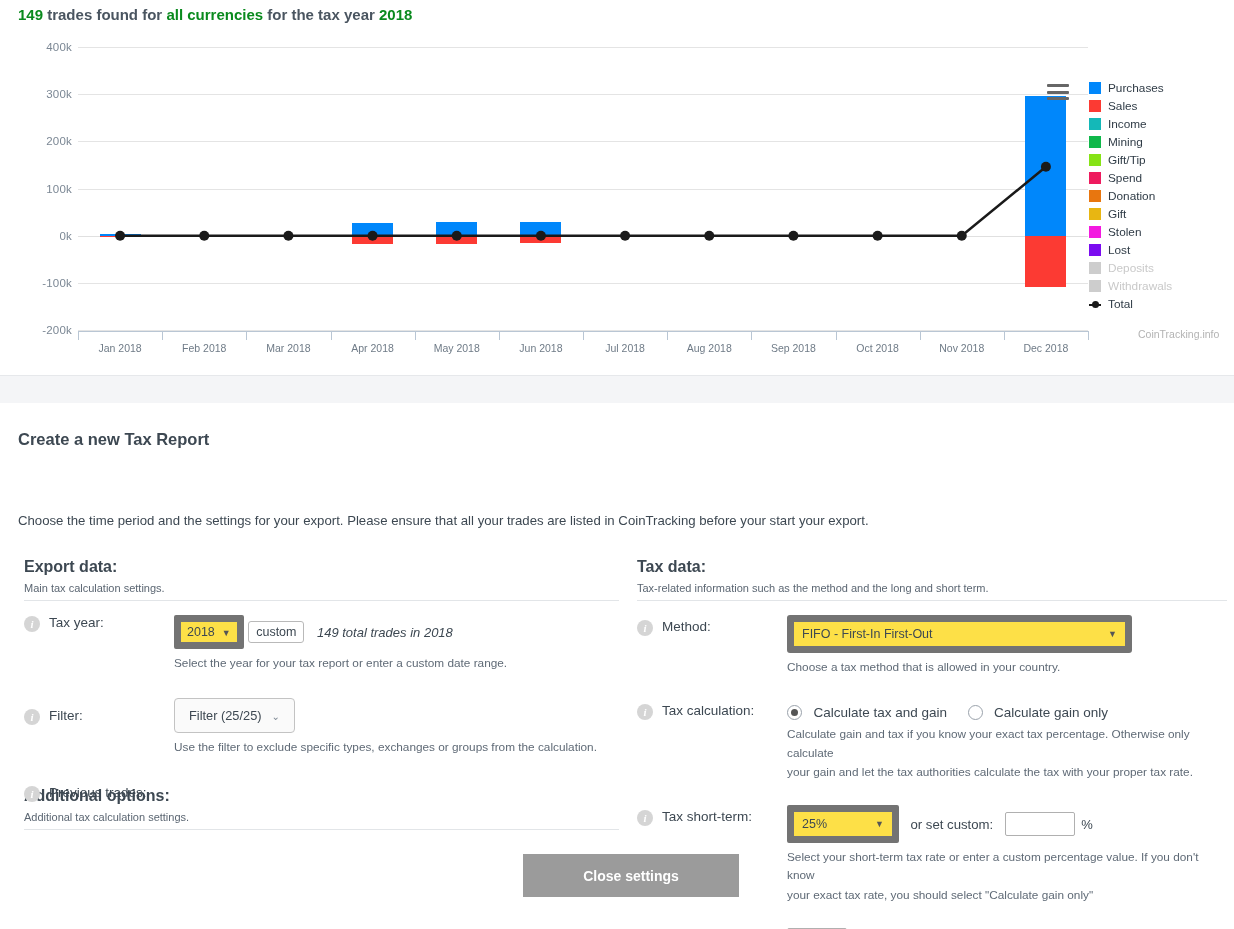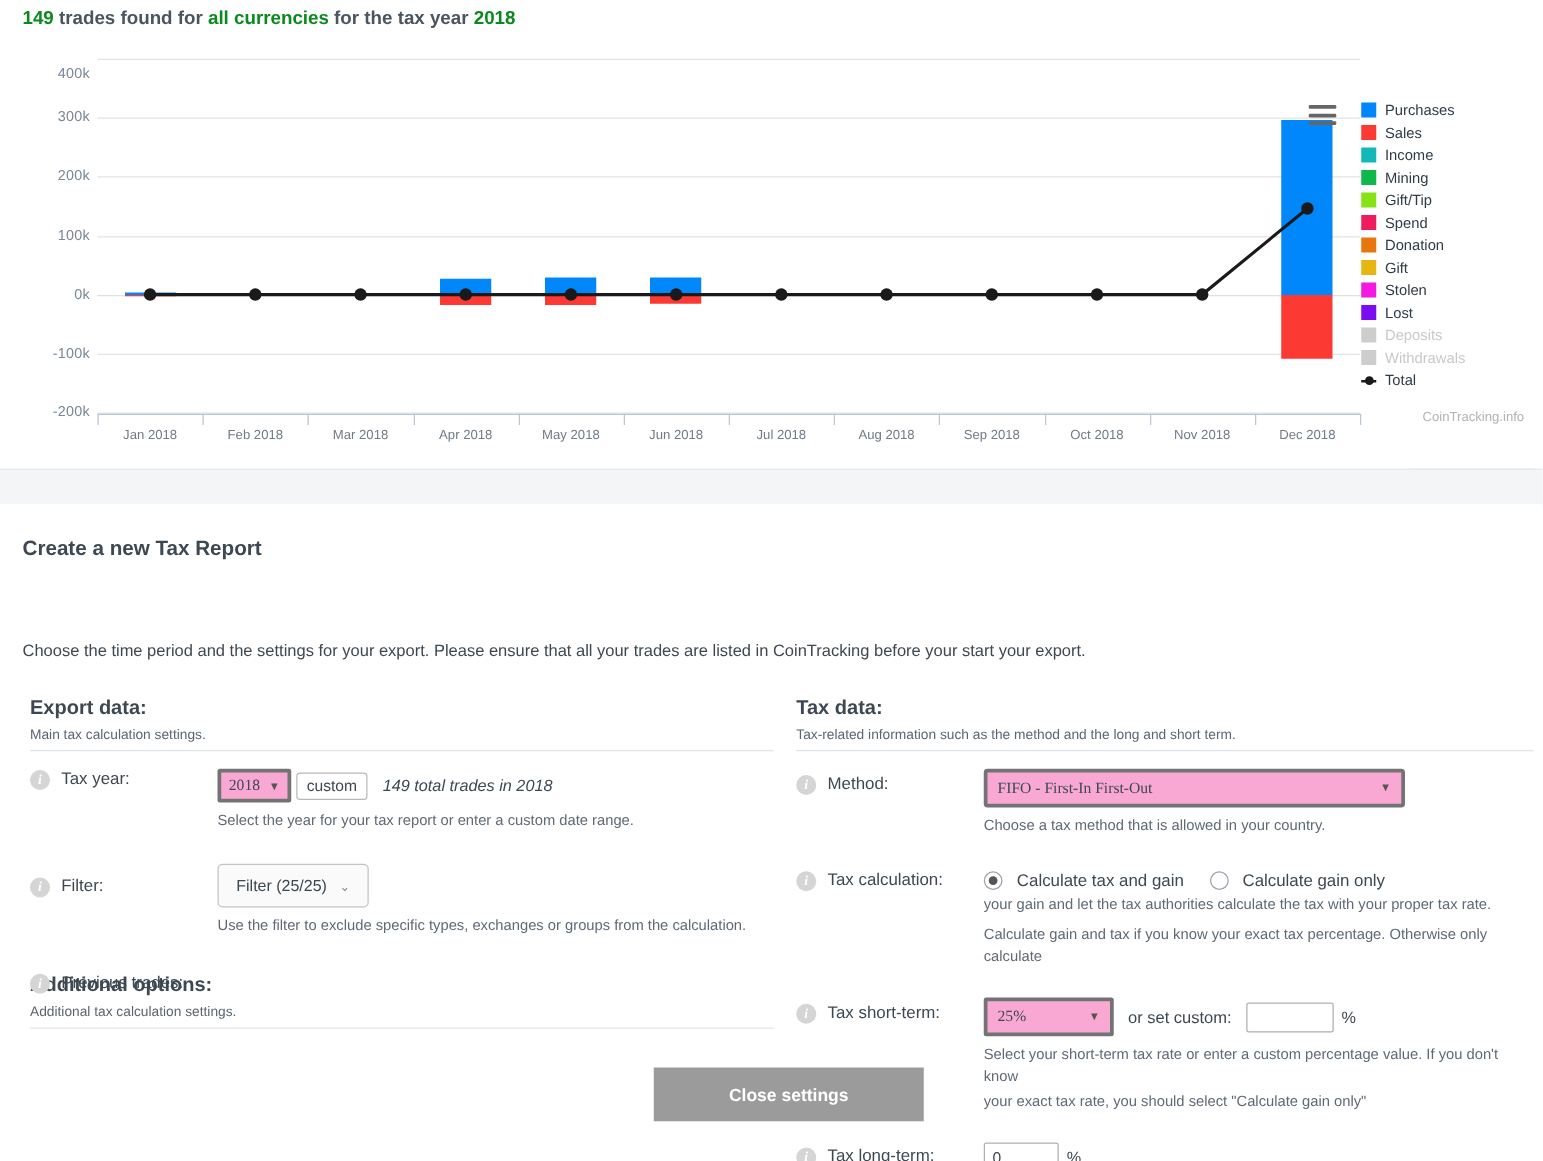--- a/index.html
+++ b/index.html
@@ -67,22 +67,22 @@
   .sec-rule{height:1px;background:#e2e5e8;margin-bottom:14px;}
 
   .row{position:relative;margin-bottom:14px;}
   .row-label{position:absolute;left:0;top:0;font-size:13.5px;color:#3d4852;white-space:nowrap;padding-left:25px;}
   .info-ic{position:absolute;left:0;top:1px;width:16px;height:16px;border-radius:50%;
            background:#d5d5d5;color:#fff;font-size:11px;font-style:italic;font-weight:bold;
            text-align:center;line-height:16px;cursor:pointer;font-family:"Liberation Serif",serif;}
   .row-ctl{margin-left:150px;min-height:20px;}
   .hint{font-size:11.8px;color:#5f6a76;margin-top:5px;line-height:1.55;}
 
-  .sel{display:inline-block;vertical-align:middle;border:3px solid #737373;background:#f9a8d4;border-radius:2px;
-       font-size:12.5px;color:#3d4852;padding:3px 6px;cursor:pointer;position:relative;font-family:Liberation Serif, serif;}
+  .sel{display:inline-block;vertical-align:middle;border:7px solid #737373;background:#fde047;border-radius:2px;
+       font-size:12.5px;color:#3d4852;padding:3px 6px;cursor:pointer;position:relative;font-family:Liberation Sans, sans-serif;}
   .sel .car{margin-left:7px;font-size:9px;color:#555;}
   .sel-wide{width:315px;padding:5px 8px;border-radius:3px;}
   .sel-wide .car{position:absolute;right:8px;top:7px;}
   .sel-pct{width:82px;padding:5px 8px;border-radius:2px;}
   .sel-pct .car{position:absolute;right:8px;top:7px;}
 
   .btn-sm{display:inline-block;vertical-align:middle;border:1px solid #b9b9b9;background:#fff;border-radius:3px;
           font-size:12.5px;color:#3d4852;padding:3px 7px;cursor:pointer;font-family:"Liberation Sans",sans-serif;}
   .ital{font-style:italic;font-size:13px;color:#3d4852;margin-left:8px;vertical-align:middle;}
 
@@ -110,21 +110,21 @@
 </style>
 </head>
 <body>
 
 <div class="headline">
   <span class="hl-green">149</span><span class="hl-grey"> trades found for </span><span class="hl-green">all currencies</span><span class="hl-grey"> for the tax year </span><span class="hl-green">2018</span>
 </div>
 
 <div class="chart-wrap">
   <div class="ylabels" id="ylabels">
-      <div class="ylabel" style="top: 12px;">400k</div>
+      <div class="ylabel" style="top: 0px;">400k</div>
       <div class="ylabel" style="top: 47.1667px;">300k</div>
       <div class="ylabel" style="top: 94.3333px;">200k</div>
       <div class="ylabel" style="top: 141.5px;">100k</div>
       <div class="ylabel" style="top: 188.667px;">0k</div>
       <div class="ylabel" style="top: 235.833px;">-100k</div>
       <div class="ylabel" style="top: 283px;">-200k</div>
     </div>
   <div class="plot" id="plot">
       <div class="gridline" style="top: 0px;"></div>
       <div class="gridline" style="top: 47.1667px;"></div>
@@ -326,22 +326,22 @@
     <div class="row" style="margin-top:26px;">
       <div class="row-label" style="top:1px;">
         <span class="info-ic">i</span>
         <span>Tax calculation:</span>
       </div>
       <div class="row-ctl">
         <span class="radio on"></span>
         <span class="radio-lbl">Calculate tax and gain</span>
         <span class="radio"></span>
         <span class="radio-lbl">Calculate gain only</span>
+        <div class="hint">Calculate gain and tax if you know your exact tax percentage. Otherwise only calculate</div>
         <div class="hint" style="margin-top:1px;">your gain and let the tax authorities calculate the tax with your proper tax rate.</div>
-        <div class="hint">Calculate gain and tax if you know your exact tax percentage. Otherwise only calculate</div>
       </div>
     </div>
 
     <div class="row" style="margin-top:24px;">
       <div class="row-label" style="top:4px;">
         <span class="info-ic">i</span>
         <span>Tax short-term:</span>
       </div>
       <div class="row-ctl">
         <span class="sel sel-pct"><span>25%</span><span class="car">▼</span></span>

